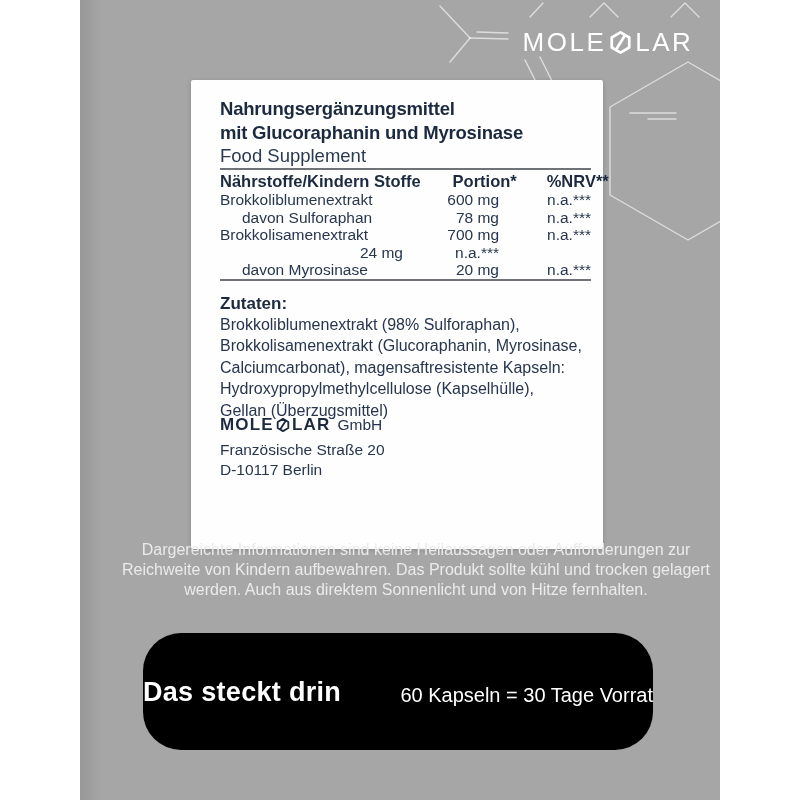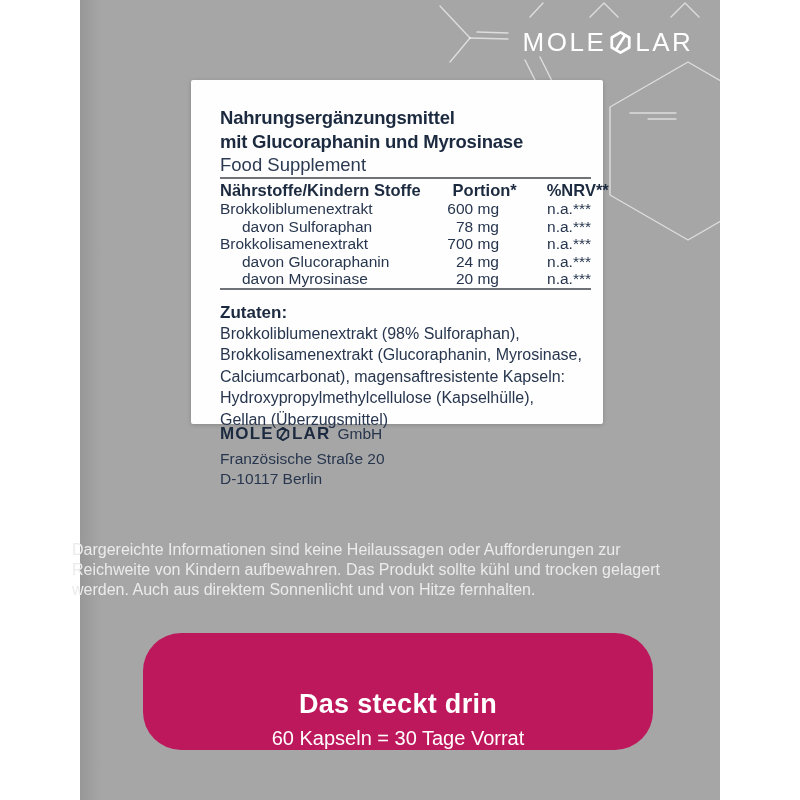--- a/index.html
+++ b/index.html
@@ -23,24 +23,24 @@
   .logo{
     position:absolute;left:508px;top:27px;width:200px;height:30px;
     display:flex;align-items:center;justify-content:center;gap:2px;
     color:#ffffff;font-size:26px;font-weight:500;letter-spacing:2.5px;
   }
   .qicon{display:inline-block;}
   .qicon-big{width:23px;height:23px;margin:0 1px;}
   .qicon-big polygon,.qicon-big line{fill:none;stroke:#ffffff;stroke-width:12;stroke-linejoin:round;stroke-linecap:round;}
   
   .card{
-    position:absolute;left:191px;top:80px;width:412px;height:344px;
+    position:absolute;left:191px;top:80px;width:412px;height:469px;
     background:#fefefe;border-radius:2px;
     box-shadow:0 1px 4px rgba(0,0,0,0.18);
-    box-sizing:border-box;padding:26px 12px 0 29px;
+    box-sizing:border-box;padding:17px 12px 0 29px;
     color:#223148;
   }
   .t-de{font-size:18.5px;font-weight:700;line-height:24px;color:#1c2a40;letter-spacing:-0.2px;}
   .t-en{font-size:18.5px;font-weight:400;line-height:22px;color:#2b3a52;}
   .rule{height:2px;background:#6f7378;}
   .rule-top{margin-top:1px;}
   .ntable{width:100%;}
   .trow{display:grid;grid-template-columns:1fr 96px 92px;align-items:baseline;}
   .thead{margin-top:2px;height:19px;line-height:19px;font-size:16.5px;font-weight:700;color:#1c2a40;}
   .tdata{height:17.5px;line-height:17.5px;font-size:15.5px;color:#27364e;}
@@ -50,28 +50,28 @@
   .zutaten{margin-top:13px;height:20px;line-height:20px;font-size:17px;font-weight:700;color:#1c2a40;}
   .ing{line-height:21.5px;font-size:16px;color:#27364e;white-space:nowrap;}
   .company{margin-top:-5px;height:18px;display:flex;align-items:center;gap:7px;}
   .clogo{display:flex;align-items:center;gap:1px;font-size:17px;font-weight:600;letter-spacing:1.2px;color:#1c2a40;}
   .qicon-small{width:14px;height:14px;margin:0 1px;}
   .qicon-small polygon,.qicon-small line{fill:none;stroke:#1c2a40;stroke-width:13;stroke-linejoin:round;stroke-linecap:round;}
   .gmbh{font-size:15.5px;font-weight:400;color:#27364e;}
   .addr{margin-top:6px;font-size:15.5px;line-height:19.5px;color:#27364e;}
   
   .disclaimer{
-    position:absolute;left:72px;top:540px;width:640px;
-    text-align:left;color:#ebebeb;font-size:16px;line-height:20px;font-weight:400;
+    position:absolute;left:96px;top:540px;width:640px;
+    text-align:center;color:#ebebeb;font-size:16px;line-height:20px;font-weight:400;
   }
   
   .greenbox{
     position:absolute;left:143px;top:633px;width:510px;height:117px;
-    background:#be185d;border-radius:38px;
-    display:flex;flex-direction:column;align-items:center;justify-content:flex-end;
+    background:#000000;border-radius:38px;
+    display:flex;flex-direction:row;align-items:center;justify-content:space-between;
     color:#ffffff;text-align:center;
   }
   .gb-title{font-size:27px;font-weight:600;line-height:30px;letter-spacing:0.3px;}
   .gb-sub{margin-top:8px;font-size:20px;font-weight:400;line-height:23px;}
 </style>
 </head>
 <body>
 
 <div class="page">
 
@@ -128,21 +128,20 @@
         <span class="cell-name indent">davon Sulforaphan</span>
         <span class="cell-portion">78 mg</span>
         <span class="cell-nrv">n.a.***</span>
       </div>
       <div class="trow tdata">
         <span class="cell-name">Brokkolisamenextrakt</span>
         <span class="cell-portion">700 mg</span>
         <span class="cell-nrv">n.a.***</span>
       </div>
       <div class="trow tdata">
-        <span class="cell-name indent">davon Glucoraphanin</span>
         <span class="cell-portion">24 mg</span>
         <span class="cell-nrv">n.a.***</span>
       </div>
       <div class="trow tdata">
         <span class="cell-name indent">davon Myrosinase</span>
         <span class="cell-portion">20 mg</span>
         <span class="cell-nrv">n.a.***</span>
       </div>
     </div>
 

